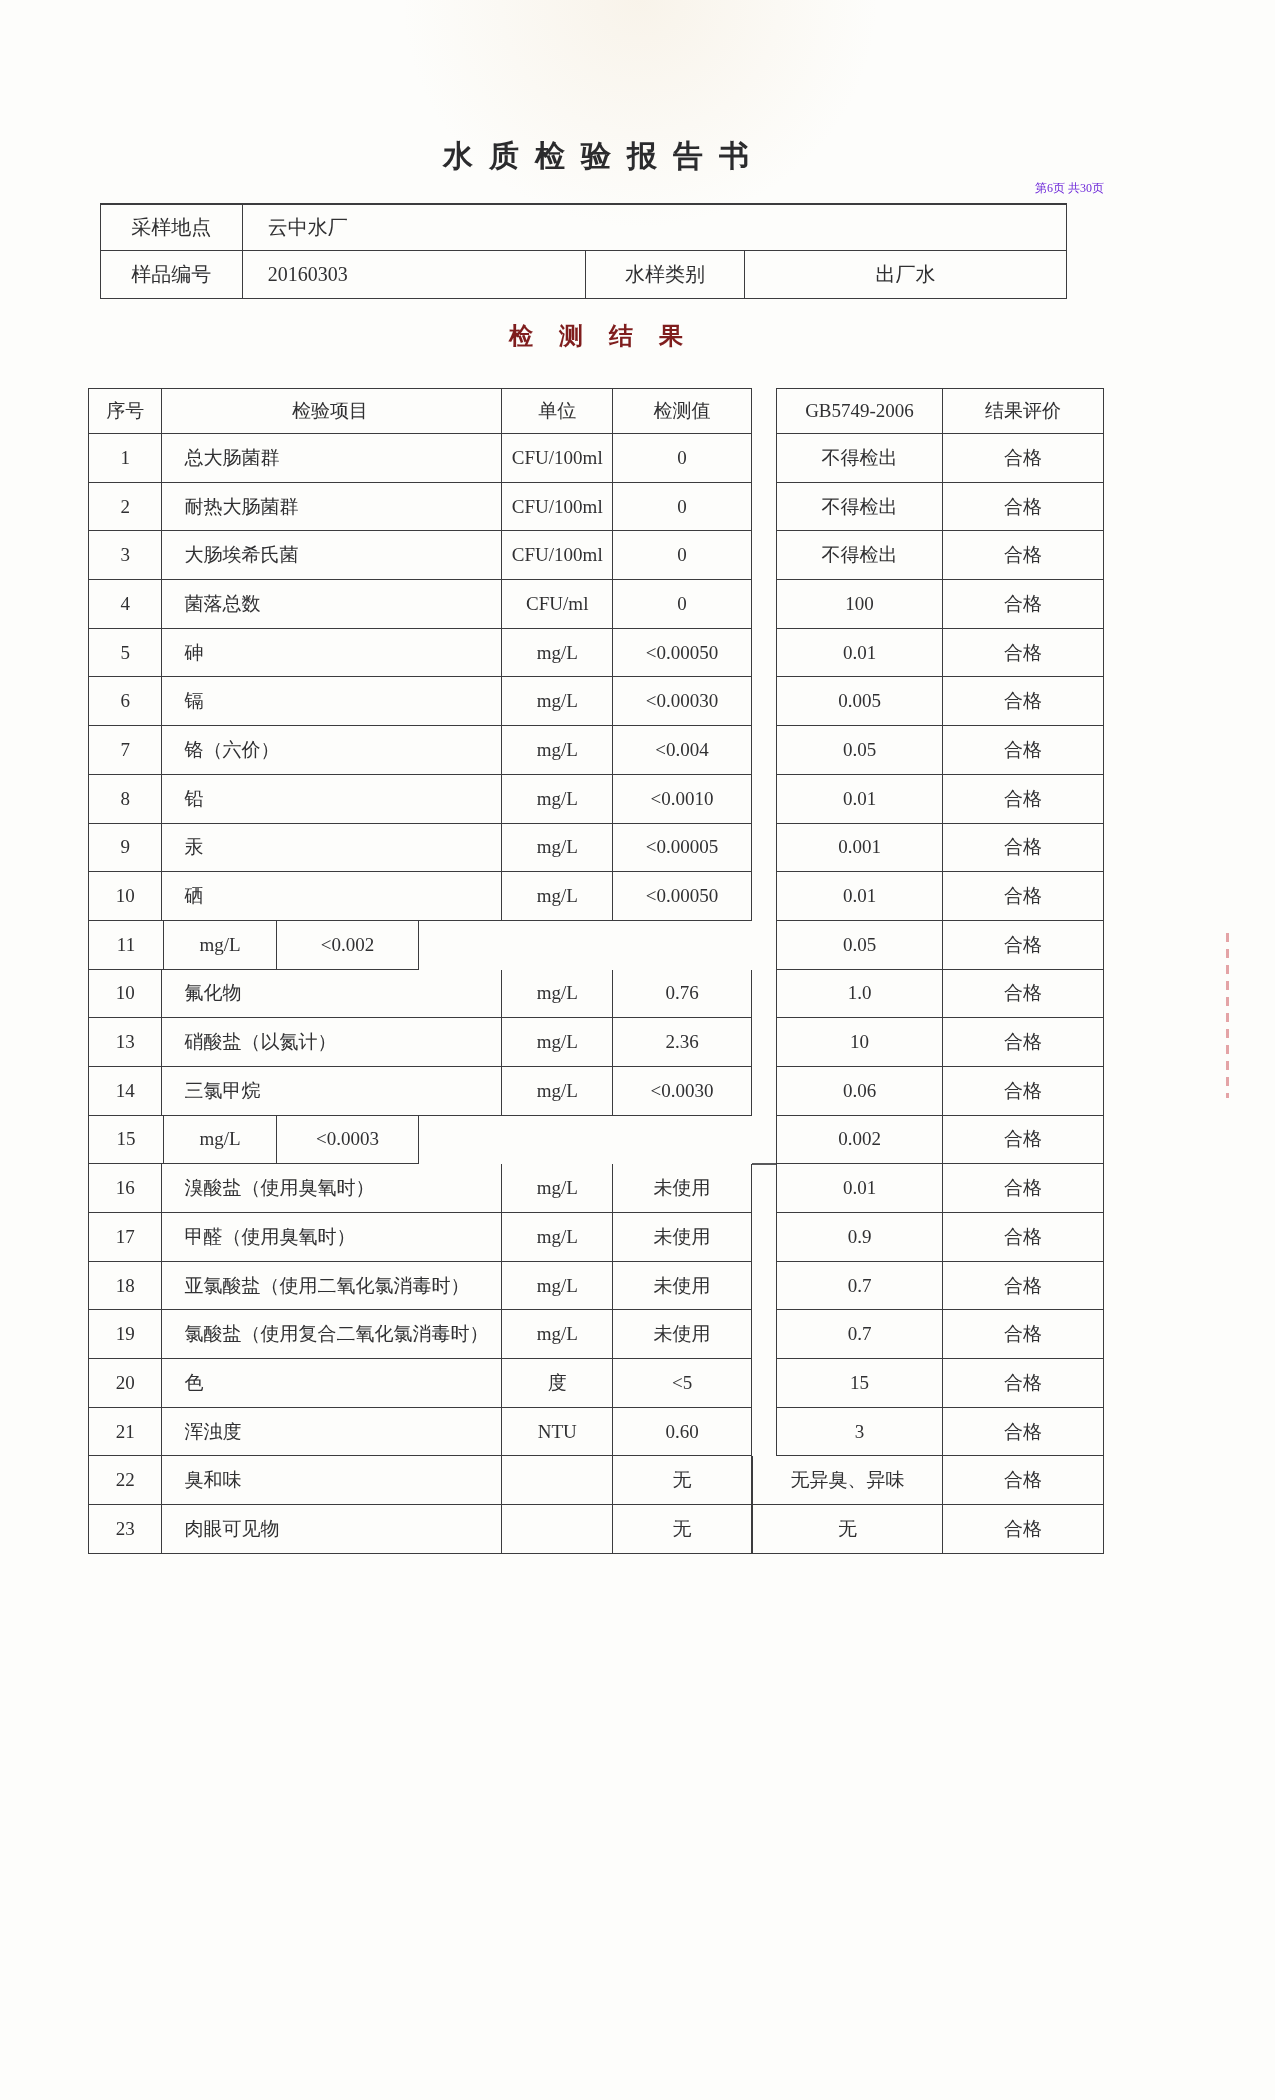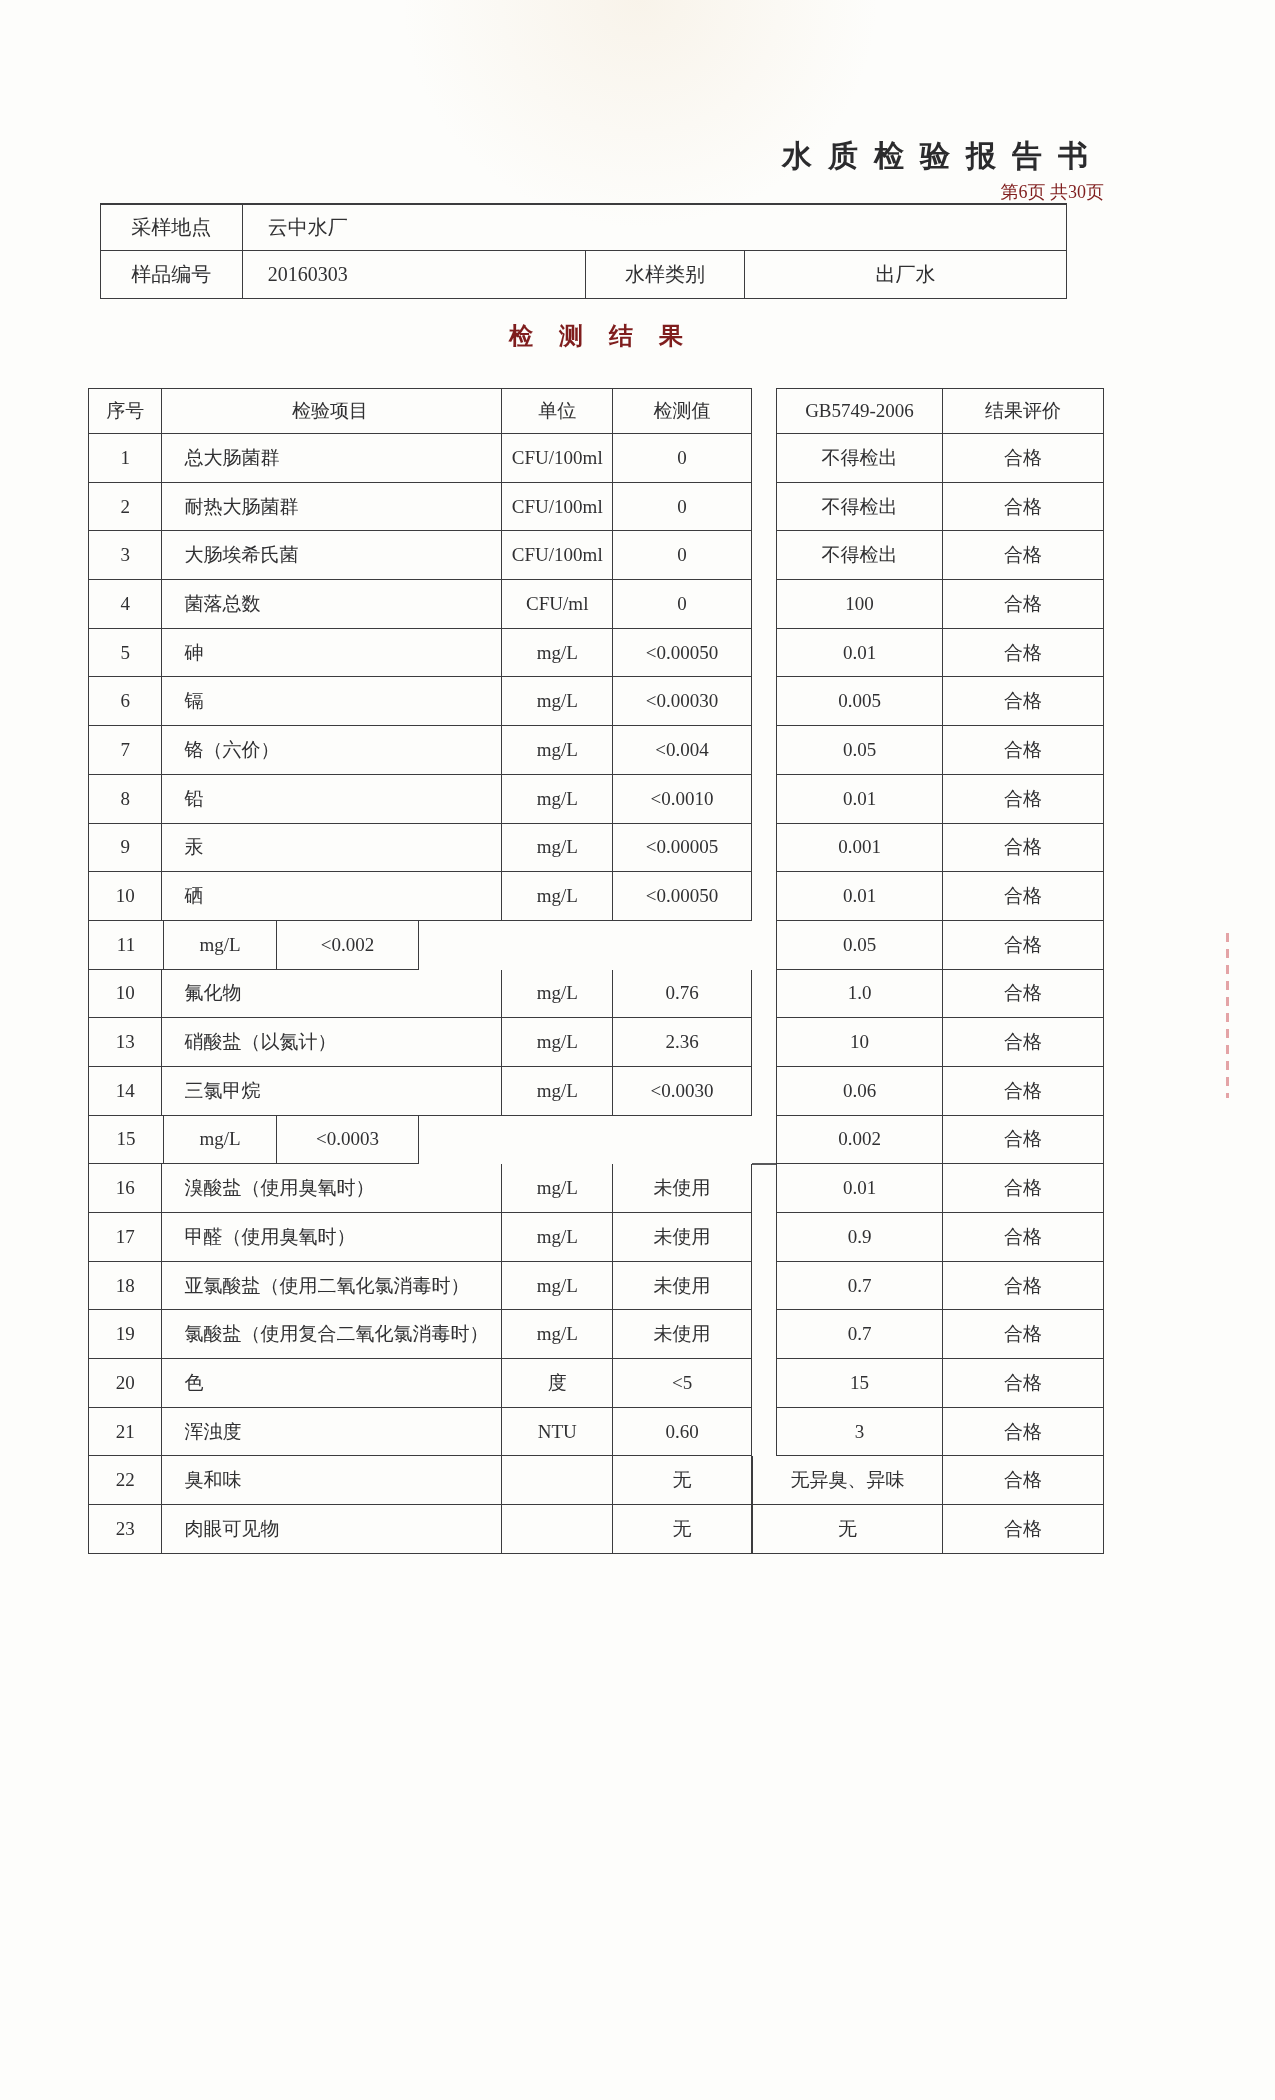--- a/index.html
+++ b/index.html
@@ -17,26 +17,26 @@
     overflow:hidden;
   }
   
   .smudge{
     position:absolute;left:400px;top:0;width:480px;height:230px;
     background:radial-gradient(ellipse at 50% 0%, rgba(236,218,190,0.28), rgba(255,255,255,0) 70%);
     pointer-events:none;
   }
   .doc-title{
     position:absolute;left:88px;top:136px;width:1016px;
-    text-align:right;font-size:30px;font-weight:bold;
+    text-align:center;font-size:30px;font-weight:bold;
     letter-spacing:16px;text-indent:16px;color:#2b2b2d;
   }
   .page-marker{
     position:absolute;top:180px;left:88px;width:1016px;
-    text-align:right;font-size:18px;color:#7f1d1d;
+    text-align:right;font-size:12px;color:#6d28d9;
   }
   
   .info{position:absolute;left:88px;top:203px;width:967px;padding-left:12px;}
   .row{display:flex;box-sizing:border-box;}
   .cell{
     box-sizing:border-box;display:flex;align-items:center;justify-content:center;
     border-right:1.5px solid var(--border);
     border-bottom:1.5px solid var(--border);
     font-size:20px;overflow:hidden;white-space:nowrap;
   }

